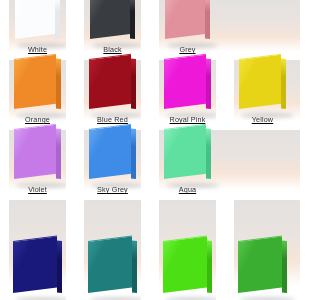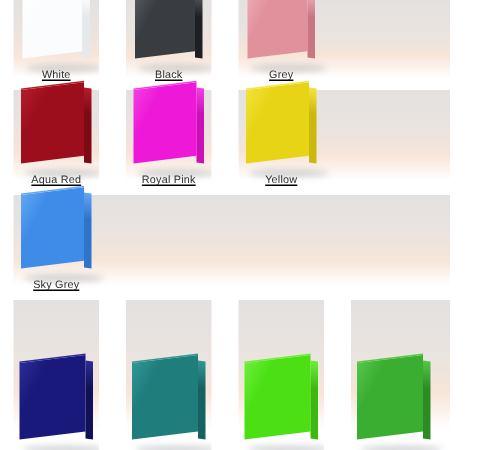--- a/index.html
+++ b/index.html
@@ -156,25 +156,35 @@
         </div>
         <div class="swatch-label">Grey</div>
       </div>
     </div>
     <div class="swatch-row" style="height: 70px;">
       <div class="row-bg"></div>
       <div class="swatch-cell">
         <div class="panel-stage" style="height: 56px;">
           <div class="sheet" style="width: 47px; height: 57px;">
             <div class="sheet-shadow" style="width: 53px;"></div>
+            <div class="sheet-face" style="width: 42px; height: 50px; background: linear-gradient(120deg, rgb(249, 166, 63) 0%, rgb(240, 138, 40) 28%, rgb(240, 138, 40) 100%); border-top: 1px solid rgb(249, 166, 63);"></div>
+            <div class="sheet-edge" style="left: 42px; width: 5px; height: 50px; background: linear-gradient(rgb(249, 166, 63) 0%, rgb(212, 116, 26) 35%, rgb(212, 116, 26) 100%);"></div>
+          </div>
+        </div>
+        <div class="swatch-label">Orange</div>
+      </div>
+      <div class="swatch-cell">
+        <div class="panel-stage" style="height: 56px;">
+          <div class="sheet" style="width: 47px; height: 57px;">
+            <div class="sheet-shadow" style="width: 53px;"></div>
             <div class="sheet-face" style="width: 42px; height: 50px; background: linear-gradient(120deg, rgb(181, 27, 42) 0%, rgb(156, 14, 28) 28%, rgb(156, 14, 28) 100%); border-top: 1px solid rgb(181, 27, 42);"></div>
             <div class="sheet-edge" style="left: 42px; width: 5px; height: 50px; background: linear-gradient(rgb(181, 27, 42) 0%, rgb(124, 9, 20) 35%, rgb(124, 9, 20) 100%);"></div>
           </div>
         </div>
-        <div class="swatch-label">Aqua Red</div>
+        <div class="swatch-label">Blue Red</div>
       </div>
       <div class="swatch-cell">
         <div class="panel-stage" style="height: 56px;">
           <div class="sheet" style="width: 47px; height: 57px;">
             <div class="sheet-shadow" style="width: 53px;"></div>
             <div class="sheet-face" style="width: 42px; height: 50px; background: linear-gradient(120deg, rgb(244, 62, 228) 0%, rgb(237, 24, 216) 28%, rgb(237, 24, 216) 100%); border-top: 1px solid rgb(244, 62, 228);"></div>
             <div class="sheet-edge" style="left: 42px; width: 5px; height: 50px; background: linear-gradient(rgb(244, 62, 228) 0%, rgb(204, 15, 185) 35%, rgb(204, 15, 185) 100%);"></div>
           </div>
         </div>
         <div class="swatch-label">Royal Pink</div>
@@ -189,26 +199,46 @@
         </div>
         <div class="swatch-label">Yellow</div>
       </div>
     </div>
     <div class="swatch-row" style="height: 70px;">
       <div class="row-bg"></div>
       <div class="swatch-cell">
         <div class="panel-stage" style="height: 56px;">
           <div class="sheet" style="width: 47px; height: 57px;">
             <div class="sheet-shadow" style="width: 53px;"></div>
+            <div class="sheet-face" style="width: 42px; height: 50px; background: linear-gradient(120deg, rgb(215, 155, 242) 0%, rgb(197, 122, 232) 28%, rgb(197, 122, 232) 100%); border-top: 1px solid rgb(215, 155, 242);"></div>
+            <div class="sheet-edge" style="left: 42px; width: 5px; height: 50px; background: linear-gradient(rgb(215, 155, 242) 0%, rgb(171, 99, 205) 35%, rgb(171, 99, 205) 100%);"></div>
+          </div>
+        </div>
+        <div class="swatch-label">Violet</div>
+      </div>
+      <div class="swatch-cell">
+        <div class="panel-stage" style="height: 56px;">
+          <div class="sheet" style="width: 47px; height: 57px;">
+            <div class="sheet-shadow" style="width: 53px;"></div>
             <div class="sheet-face" style="width: 42px; height: 50px; background: linear-gradient(120deg, rgb(98, 167, 242) 0%, rgb(62, 140, 232) 28%, rgb(62, 140, 232) 100%); border-top: 1px solid rgb(98, 167, 242);"></div>
             <div class="sheet-edge" style="left: 42px; width: 5px; height: 50px; background: linear-gradient(rgb(98, 167, 242) 0%, rgb(47, 116, 201) 35%, rgb(47, 116, 201) 100%);"></div>
           </div>
         </div>
         <div class="swatch-label">Sky Grey</div>
       </div>
+      <div class="swatch-cell">
+        <div class="panel-stage" style="height: 56px;">
+          <div class="sheet" style="width: 47px; height: 57px;">
+            <div class="sheet-shadow" style="width: 53px;"></div>
+            <div class="sheet-face" style="width: 42px; height: 50px; background: linear-gradient(120deg, rgb(130, 237, 184) 0%, rgb(95, 224, 160) 28%, rgb(95, 224, 160) 100%); border-top: 1px solid rgb(130, 237, 184);"></div>
+            <div class="sheet-edge" style="left: 42px; width: 5px; height: 50px; background: linear-gradient(rgb(130, 237, 184) 0%, rgb(69, 193, 134) 35%, rgb(69, 193, 134) 100%);"></div>
+          </div>
+        </div>
+        <div class="swatch-label">Aqua</div>
+      </div>
     </div>
     <div class="swatch-row" style="height: 100px;">
       <div class="row-bg"></div>
       <div class="swatch-cell">
         <div class="panel-stage" style="height: 100px;">
           <div class="sheet" style="width: 49px; height: 59px;">
             <div class="sheet-shadow" style="width: 55px;"></div>
             <div class="sheet-face" style="width: 44px; height: 52px; background: linear-gradient(120deg, rgb(43, 45, 150) 0%, rgb(24, 25, 122) 28%, rgb(24, 25, 122) 100%); border-top: 1px solid rgb(43, 45, 150);"></div>
             <div class="sheet-edge" style="left: 44px; width: 5px; height: 52px; background: linear-gradient(rgb(43, 45, 150) 0%, rgb(16, 17, 89) 35%, rgb(16, 17, 89) 100%);"></div>
           </div>

